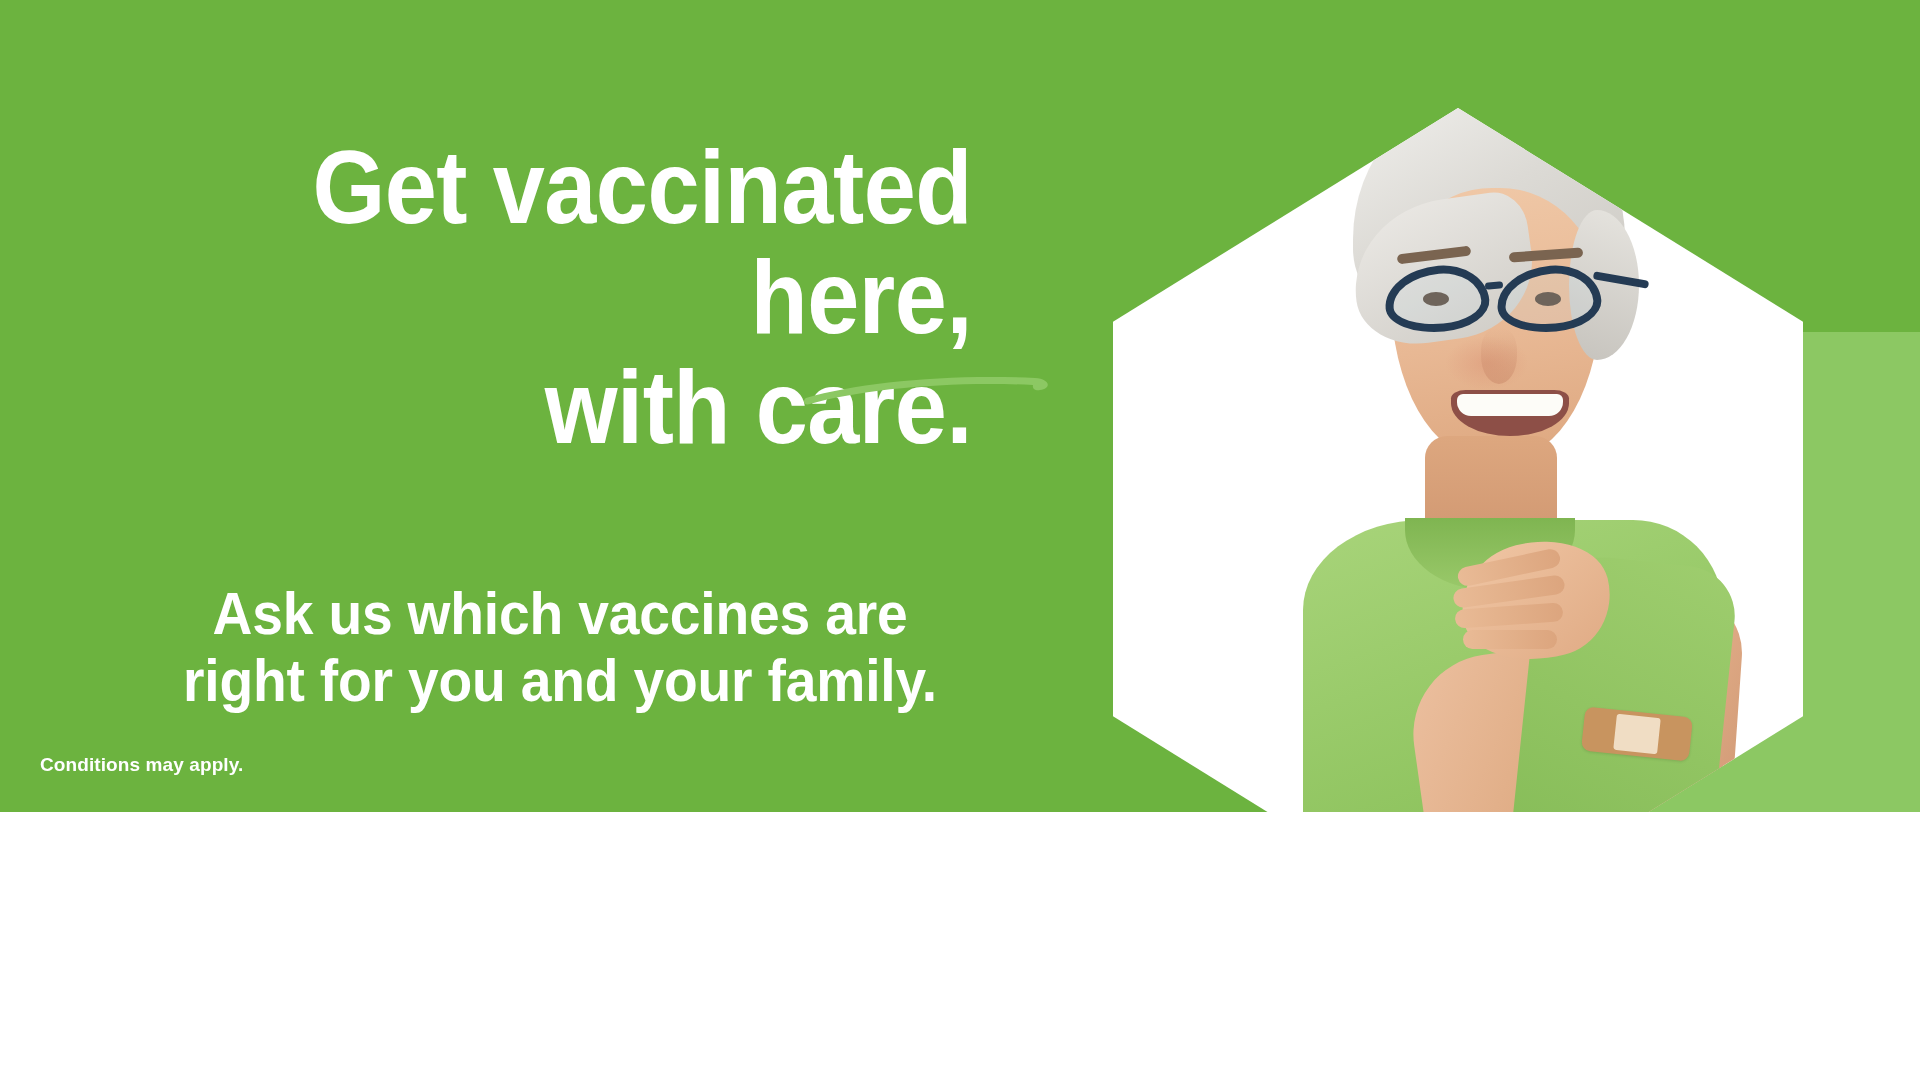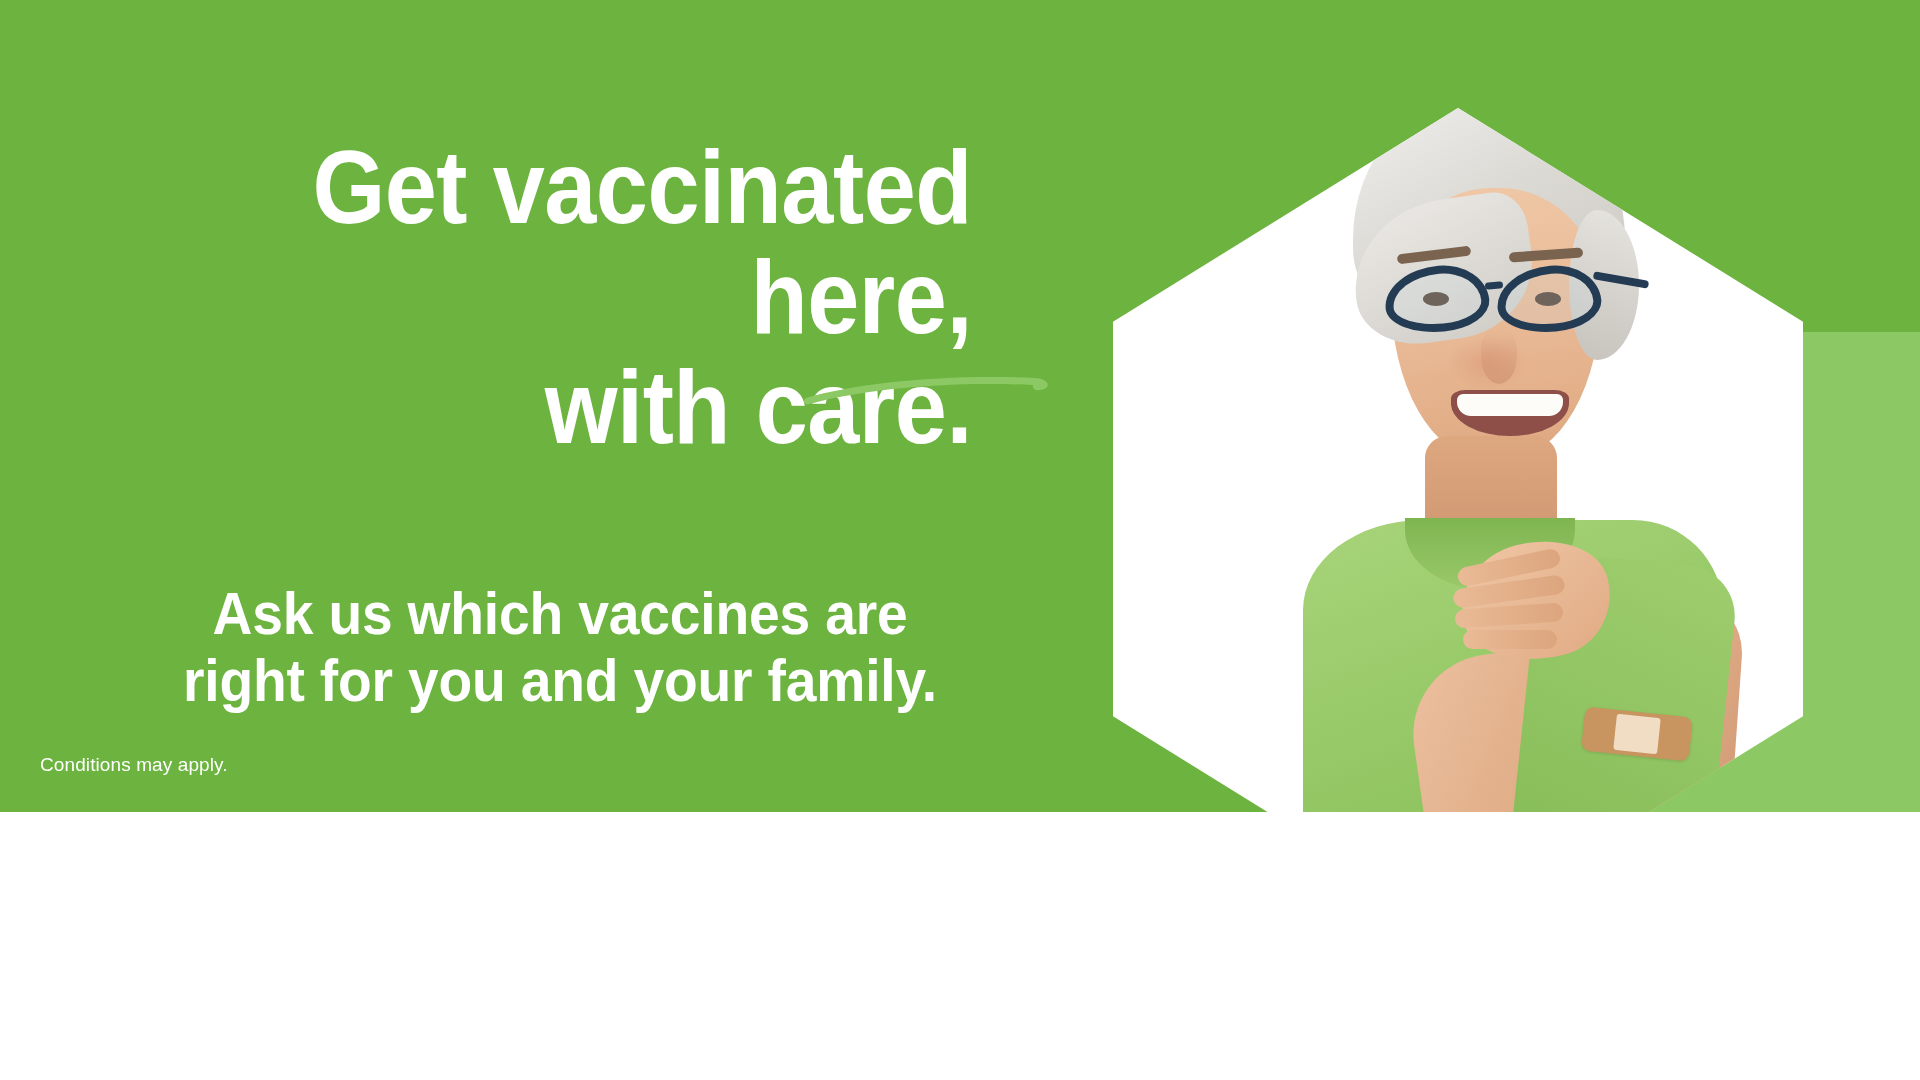--- a/index.html
+++ b/index.html
@@ -359,21 +359,21 @@
     letter-spacing: 0.5px;
   }
 
   
   .disclaimer {
     position: absolute;
     left: 40px;
     bottom: 36px;
     color: #ffffff;
     font-size: 19px;
-    font-weight: 400;
+    font-weight: 700;
     letter-spacing: 0.1px;
   }
 </style>
 </head>
 <body>
 
 <div id="canvas">
 
   <div class="bg-base"></div>
   <div class="bg-light-wedge"></div>

